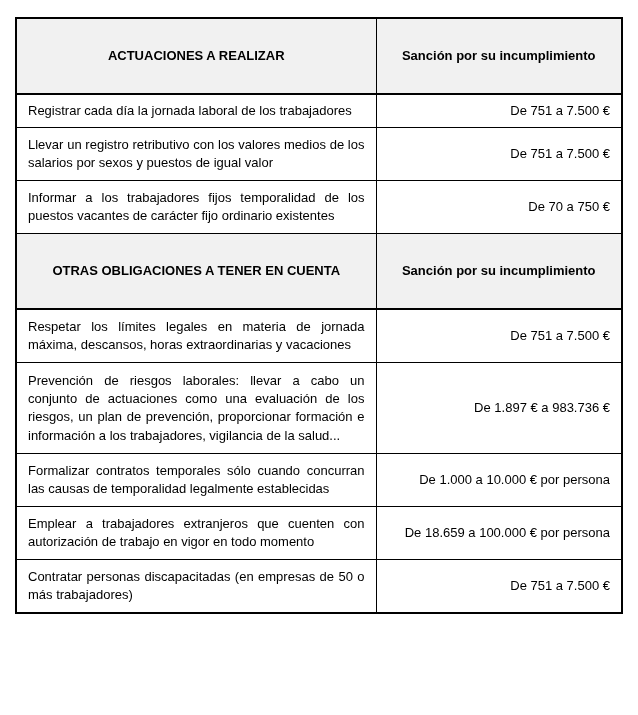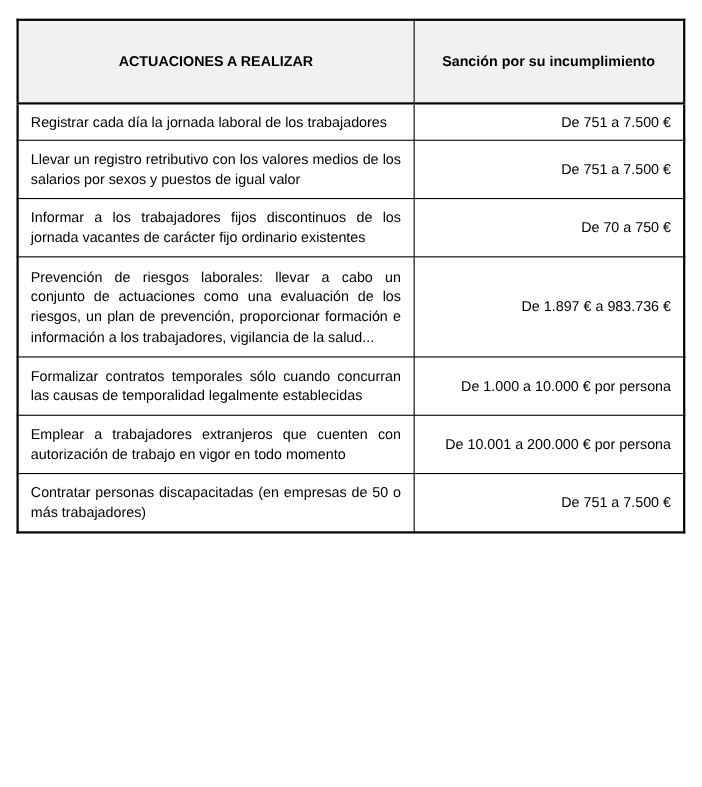--- a/index.html
+++ b/index.html
@@ -70,36 +70,44 @@
 
       <tr class="row-single">
         <td class="action">Registrar cada día la jornada laboral de los trabajadores</td>
         <td class="sanction">De 751 a 7.500 €</td>
       </tr>
       <tr class="row-two">
         <td class="action">Llevar un registro retributivo con los valores medios de los salarios por sexos y puestos de igual valor</td>
         <td class="sanction">De 751 a 7.500 €</td>
       </tr>
       <tr class="row-two">
-        <td class="action">Informar a los trabajadores fijos discontinuos de los jornada vacantes de carácter fijo ordinario existentes</td>
+        <td class="action">Informar a los trabajadores fijos temporalidad de los puestos vacantes de carácter fijo ordinario existentes</td>
         <td class="sanction">De 70 a 750 €</td>
       </tr>
 
+      <tr class="header-row">
+        <td>OTRAS OBLIGACIONES A TENER EN CUENTA</td>
+        <td>Sanción por su incumplimiento</td>
+      </tr>
 
+      <tr class="row-two">
+        <td class="action">Respetar los límites legales en materia de jornada máxima, descansos, horas extraordinarias y vacaciones</td>
+        <td class="sanction">De 751 a 7.500 €</td>
+      </tr>
       <tr class="row-four">
         <td class="action">Prevención de riesgos laborales: llevar a cabo un conjunto de actuaciones como una evaluación de los riesgos, un plan de prevención, proporcionar formación e información a los trabajadores, vigilancia de la salud...</td>
         <td class="sanction">De 1.897 € a 983.736 €</td>
       </tr>
       <tr class="row-two">
         <td class="action">Formalizar contratos temporales sólo cuando concurran las causas de temporalidad legalmente establecidas</td>
         <td class="sanction">De 1.000 a 10.000 € por persona</td>
       </tr>
       <tr class="row-two">
         <td class="action">Emplear a trabajadores extranjeros que cuenten con autorización de trabajo en vigor en todo momento</td>
-        <td class="sanction">De 10.001 a 200.000 € por persona</td>
+        <td class="sanction">De 18.659 a 100.000 € por persona</td>
       </tr>
       <tr class="row-two">
         <td class="action">Contratar personas discapacitadas (en empresas de 50 o más trabajadores)</td>
         <td class="sanction">De 751 a 7.500 €</td>
       </tr>
     </tbody>
   </table>
 </div>
 
 </body></html>

